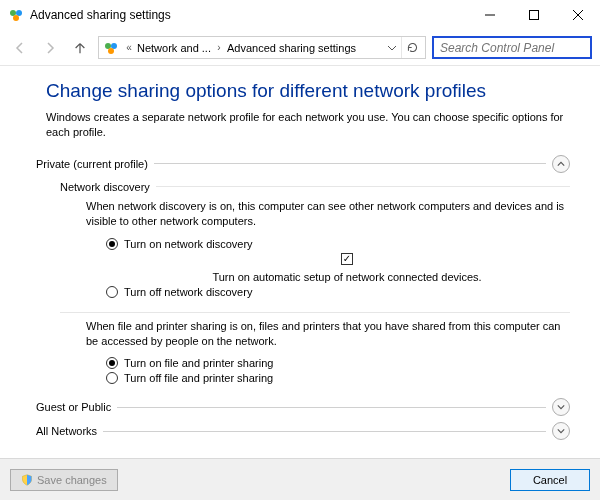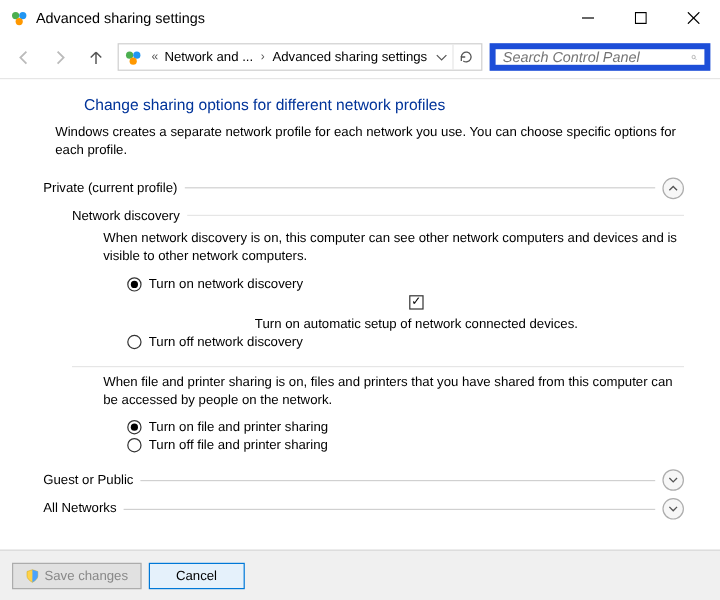--- a/index.html
+++ b/index.html
@@ -61,23 +61,23 @@
   .bc-icon { width: 16px; height: 16px; margin: 0 4px 0 2px; }
   .bc-seg { padding: 0 2px; color: #000; white-space: nowrap; }
   .bc-chev {
     width: 12px; display: flex; align-items: center; justify-content: center;
     color: #555; font-size: 10px;
   }
   .bc-spacer { flex: 1; }
   .bc-dd { width: 18px; display: flex; align-items: center; justify-content: center; }
   .bc-refresh { width: 22px; display: flex; align-items: center; justify-content: center; border-left: 1px solid #e6e6e6; height: 100%; }
   .searchbox {
-    width: 184px;
+    width: 160px;
     height: 23px;
-    border: 5px solid #1d4ed8;
+    border: 2px solid #1d4ed8;
     display: flex;
     align-items: center;
     padding: 0 6px;
     font-size: 11px;
     color: #777;
     background: #fff;
   }
   .searchbox input {
     border: none; outline: none; flex: 1;
     font-size: 12px; font-style: italic; color: #777;
@@ -86,23 +86,22 @@
   .searchbox .search-icon { width: 14px; height: 14px; color: #555; }
   
   .content {
     flex: 1;
     padding: 14px 30px 10px 46px;
     overflow-y: auto;
     font-size: 11px;
   }
   .heading {
     color: #003399;
-    font-size: 13px;
+    font-size: 19px;
     margin-bottom: 8px;
-    margin-left: 24px;
   }
   .subtext {
     color: #000;
     font-size: 11px;
     line-height: 1.4;
     margin-bottom: 14px;
   }
   .section-hdr {
     display: flex;
     align-items: center;
@@ -158,21 +157,21 @@
     background: #fff;
   }
   .checkbox.checked::after { content: "✓"; color: #000; }
   
   .footer {
     height: 42px;
     border-top: 1px solid #d9d9d9;
     background: #f0f0f0;
     display: flex;
     align-items: center;
-    justify-content: flex-start;
+    justify-content: space-between;
     padding: 0 10px;
     gap: 6px;
   }
   .btn {
     height: 22px;
     min-width: 80px;
     font-size: 11px;
     font-family: inherit;
     border: 1px solid #acacac;
     background: #e1e1e1;

